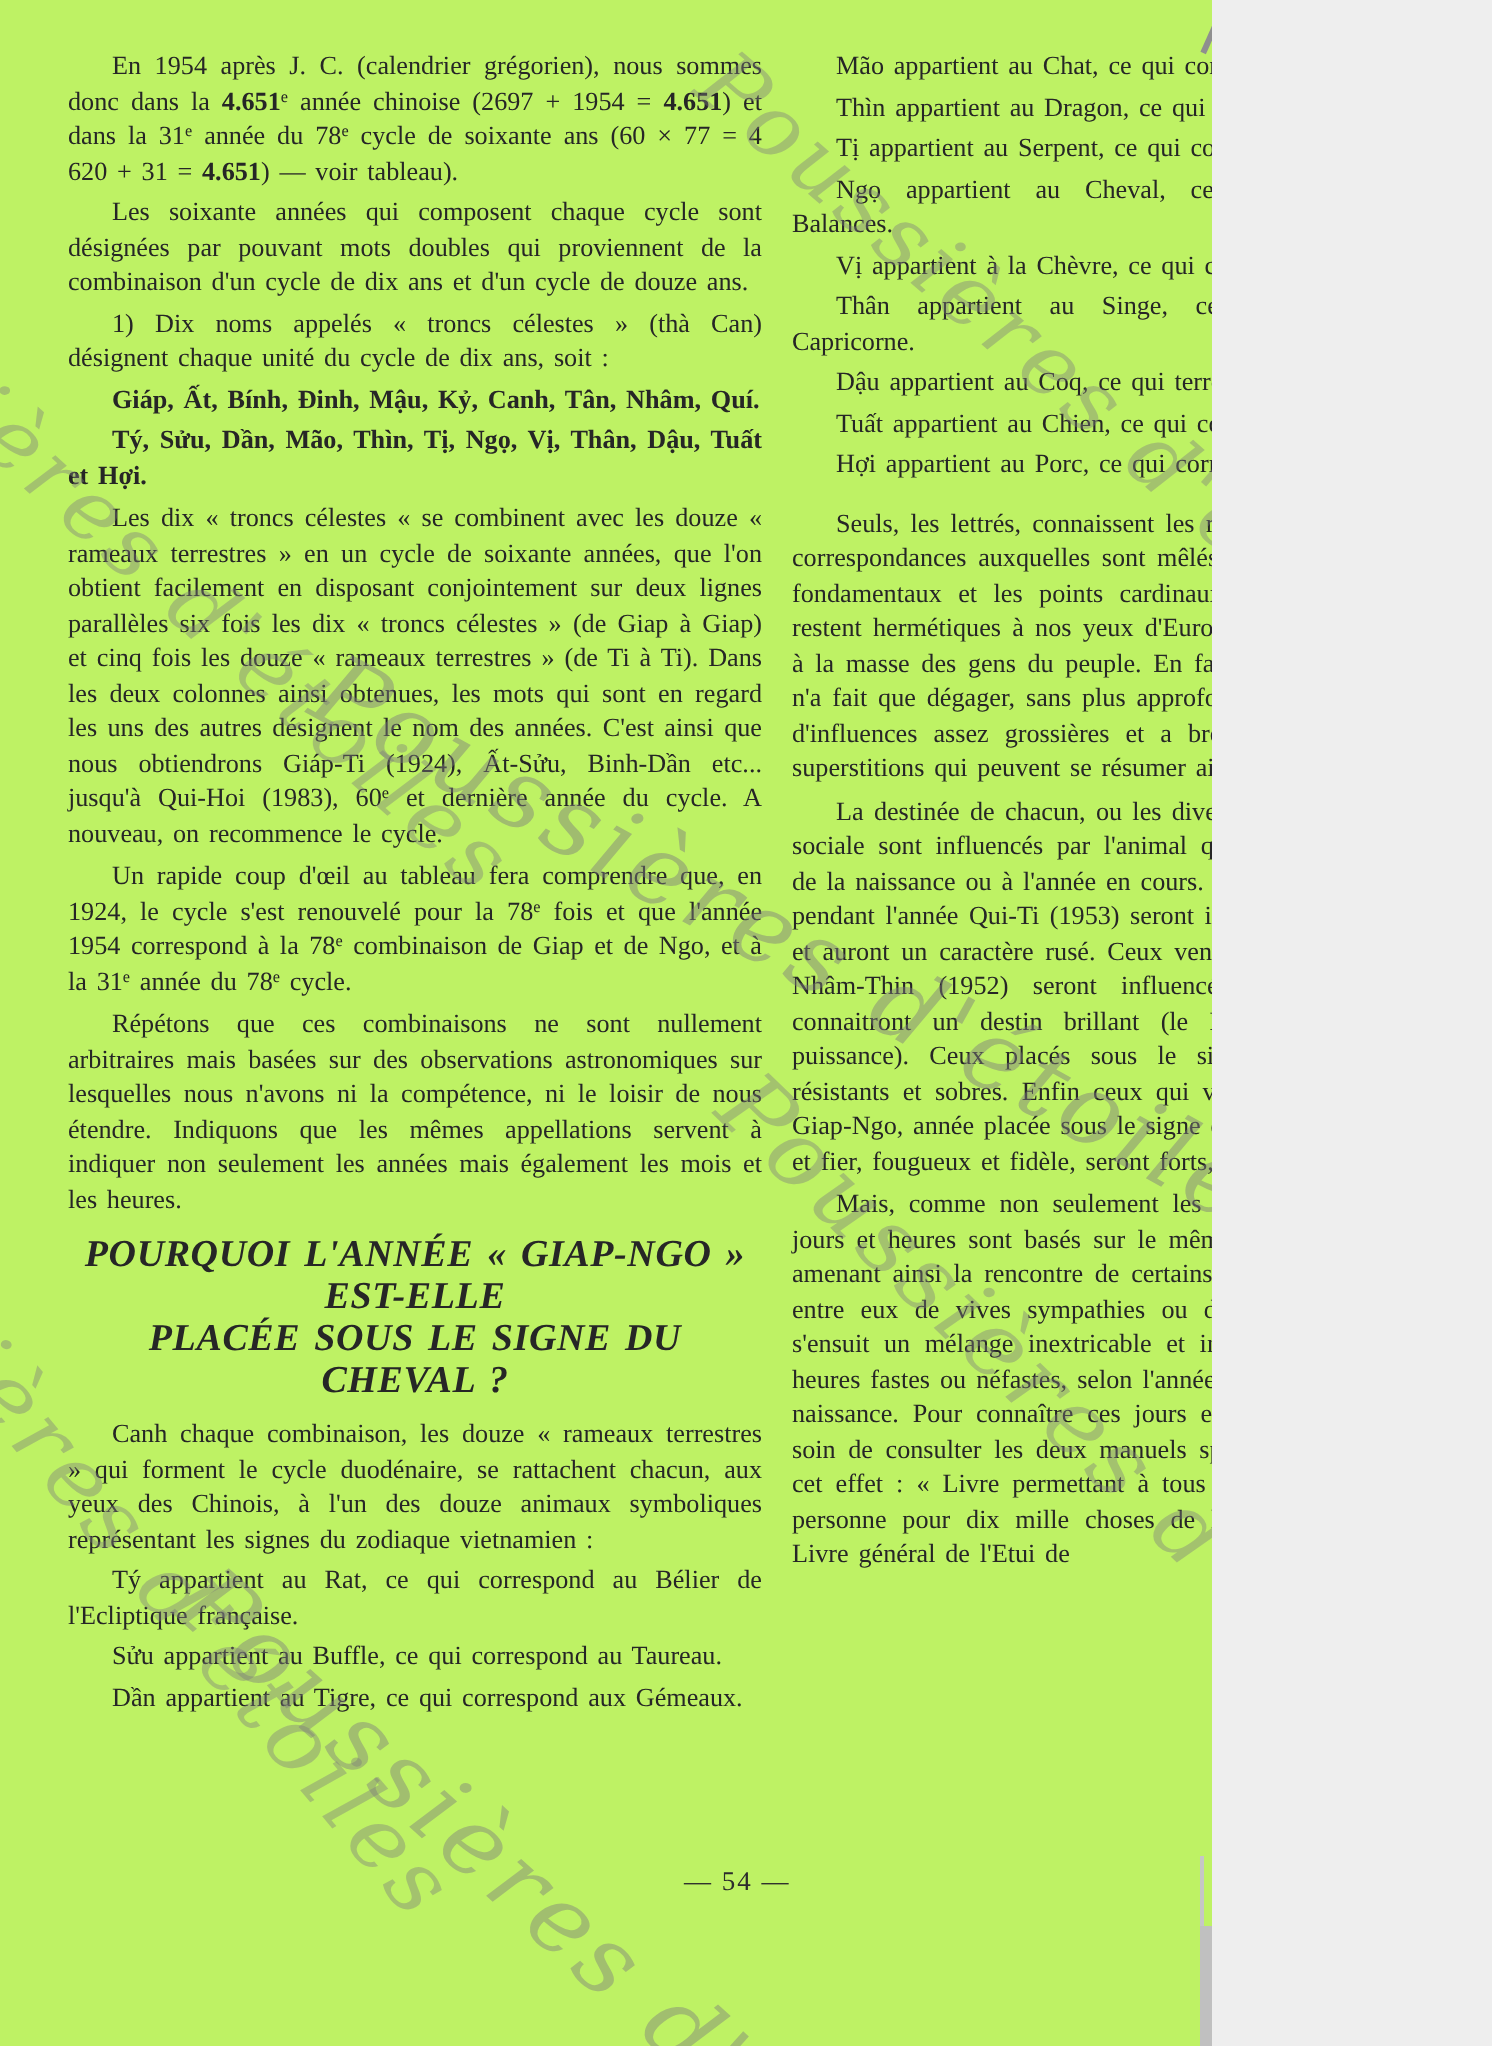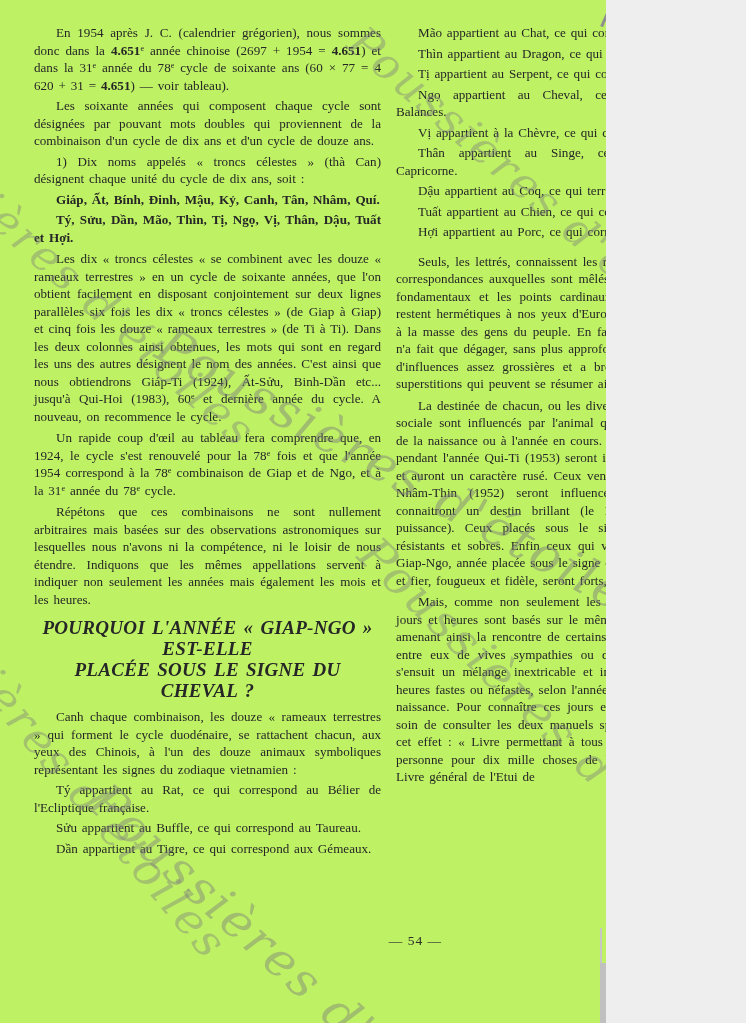--- a/index.html
+++ b/index.html
@@ -15,21 +15,21 @@
   .para:first-child{margin-top:0;}
   .para.g1{margin-top:4px;}
   .para.g2{margin-top:12px;}
   .para.bold, .para b{font-weight:700;}
   sup{font-size:0.62em;line-height:0;vertical-align:0.5em;}
   .heading{
     margin:9px 0 7px 0;font-weight:700;font-style:italic;text-align:center;
     font-size:19px;line-height:21px;letter-spacing:0.3px;word-spacing:2px;
   }
   .page-number{
-    position:absolute;left:342px;top:933px;width:100px;text-align:right;
+    position:absolute;left:342px;top:933px;width:100px;text-align:left;
     font-size:13.5px;color:#2c2c2c;letter-spacing:1px;
   }
   .wm-layer{position:absolute;left:0;top:0;width:746px;height:1023px;pointer-events:none;}
   .wm{
     position:absolute;font-family:"DejaVu Serif","Liberation Serif",serif;font-style:italic;
     color:#7d7d7d;opacity:0.40;transform-origin:0 0;white-space:nowrap;letter-spacing:3px;
   }
   .wm-a{left:372px;top:16px;font-size:44px;transform:rotate(41deg);}
   .wm-b{left:-104px;top:86px;font-size:44px;transform:rotate(42deg);}
   .wm-c{left:175px;top:316px;font-size:50px;transform:rotate(29deg);opacity:0.46;}

